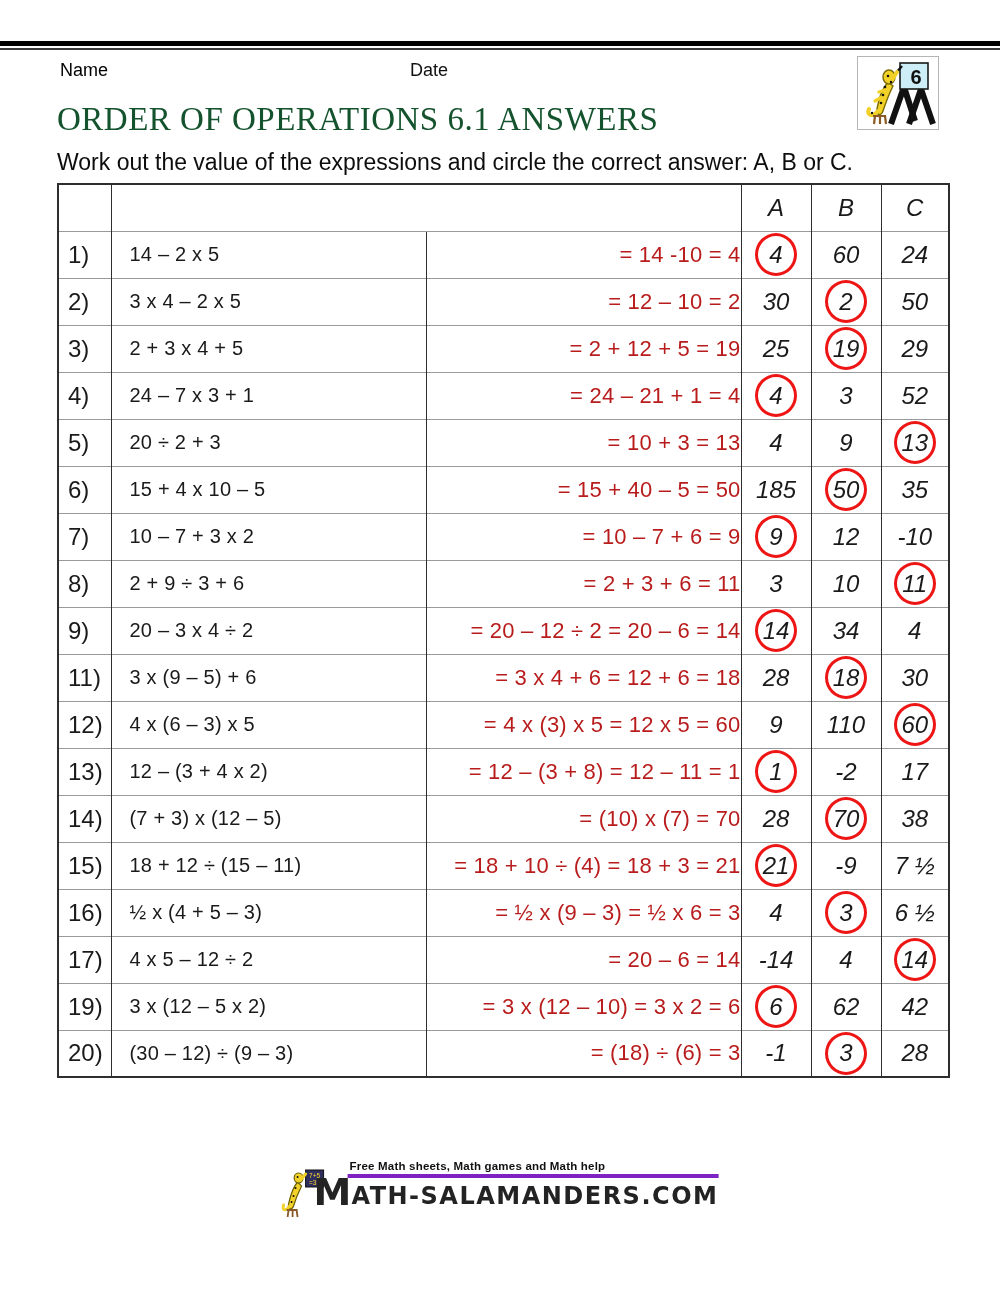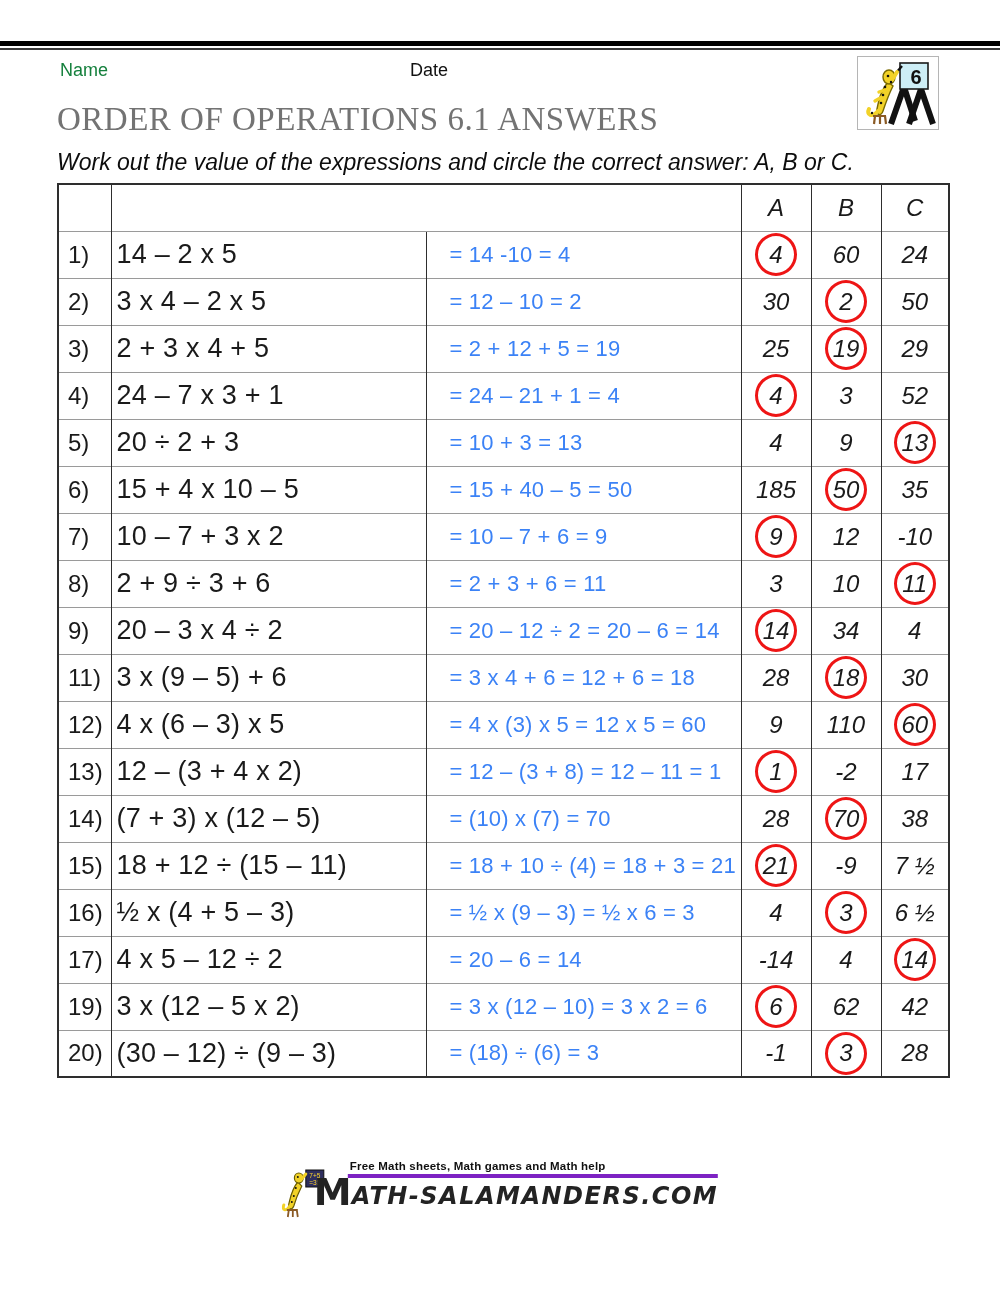--- a/index.html
+++ b/index.html
@@ -10,56 +10,56 @@
     height: 1294px;
     background: #ffffff;
     font-family: "Liberation Sans", sans-serif;
     color: #1a1a1a;
     overflow: hidden;
   }
   
   .top-rule-thick { position: absolute; top: 41px; left: 0; width: 1000px; height: 5px; background: #000; }
   .top-rule-thin  { position: absolute; top: 48px; left: 0; width: 1000px; height: 2px; background: #3a3a3a; }
 
-  .name-label { position: absolute; top: 60px; left: 60px;  font-size: 18px; color: #15803d; }
+  .name-label { position: absolute; top: 60px; left: 60px;  font-size: 18px; color: #000000; }
   .date-label { position: absolute; top: 60px; left: 410px; font-size: 18px; color: #111; }
 
   .grade-logo {
     position: absolute; top: 56px; left: 857px; width: 82px; height: 74px;
     border: 1px solid #b5b5b5; background: #fff;
   }
 
   .page-title {
     position: absolute; top: 101px; left: 57px;
     font-family: "Liberation Serif", serif;
     font-size: 33px; letter-spacing: 0.5px;
-    color: #737373; white-space: nowrap;
+    color: #14532d; white-space: nowrap;
   }
   .instruction {
     position: absolute; top: 149px; left: 57px;
-    font-size: 23px; font-style: italic; color: #0d0d0d; white-space: nowrap;
+    font-size: 23px; color: #0d0d0d; white-space: nowrap;
   }
 
   
   table.worksheet {
     position: absolute; top: 183px; left: 57px;
     width: 893px; border-collapse: collapse; table-layout: fixed;
     border: 2px solid #2e2e2e;
   }
   table.worksheet tr { height: 47px; }
   table.worksheet td {
     border-left: 1px solid #2e2e2e;
     border-top: 1px solid #9a9a9a;
     vertical-align: middle;
     overflow: hidden; white-space: nowrap;
   }
   table.worksheet thead td { border-top: none; }
   .c-num  { width: 53px;  padding-left: 9px;  font-size: 24px; }
-  .c-expr { width: 322px; padding-left: 5px; font-size: 27px; letter-spacing: 0.2px; margin-left: 29px; }
-  .c-work { width: 310px; padding-left: 23px; font-size: 22px; color: #3b82f6; letter-spacing: 0.2px; }
+  .c-expr { width: 322px; padding-left: 18px; font-size: 20px; letter-spacing: 0.2px; margin-left: 29px; }
+  .c-work { width: 310px; padding-left: 23px; font-size: 22px; color: #b91c1c; letter-spacing: 0.2px; text-align: right; }
   .c-ansa { width: 70px; }
   .c-ansb { width: 70px; }
   .c-ansc { width: 68px; }
   .c-ans  { text-align: center; font-style: italic; font-size: 24px; }
   .c-hdr  { text-align: center; font-style: italic; font-size: 24px; }
   .ansval {
     display: inline-flex; align-items: center; justify-content: center;
     min-width: 42px; height: 43px; padding: 0 3px;
     border: 3.5px solid transparent; border-radius: 50%;
   }
@@ -69,21 +69,21 @@
   .footer {
     position: absolute; top: 1160px; left: 50%; transform: translateX(-50%);
     display: flex; align-items: flex-start;
   }
   .footer-logo { margin-top: 8px; }
   .footer-text { margin-left: 2px; }
   .tagline { font-size: 11.5px; font-weight: bold; color: #101010; padding-left: 22px; white-space: nowrap; letter-spacing: 0.2px; }
   .purple-rule { height: 4px; background: #7d22c3; margin-top: 2px; margin-left: 20px; }
   .site-line { display: flex; align-items: flex-end; margin-top: 0px; margin-left: -14px; color: #232323; }
   .site-initial { font-size: 38px; line-height: 0.78; font-weight: bold; font-family: "DejaVu Sans", sans-serif; }
-  .site-rest { font-size: 24px; line-height: 0.9; font-weight: bold; letter-spacing: 1.5px; font-family: "DejaVu Sans", sans-serif; font-style: italic; }
+  .site-rest { font-size: 24px; line-height: 0.9; font-weight: bold; letter-spacing: 1.5px; font-family: "DejaVu Sans", sans-serif; }
 </style>
 </head>
 <body>
 
 <div class="page">
 
   <div class="top-rule-thick"></div>
   <div class="top-rule-thin"></div>
 
   <div class="name-label">Name</div>

